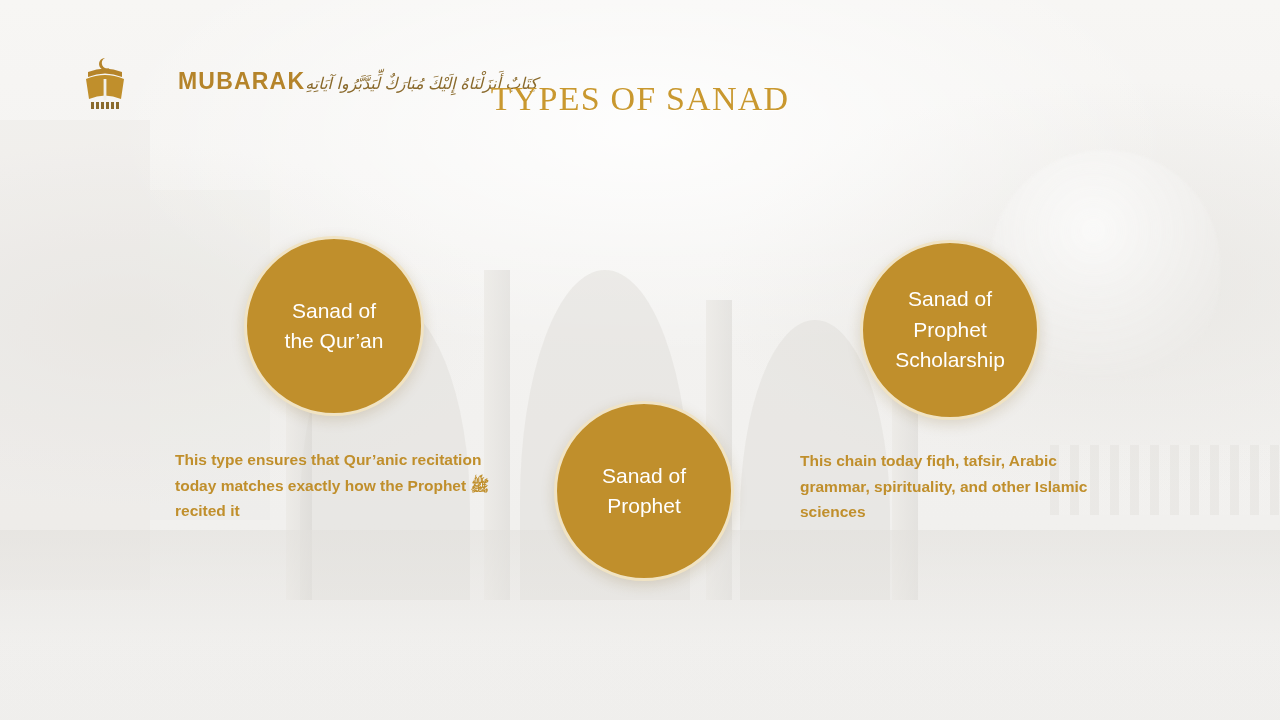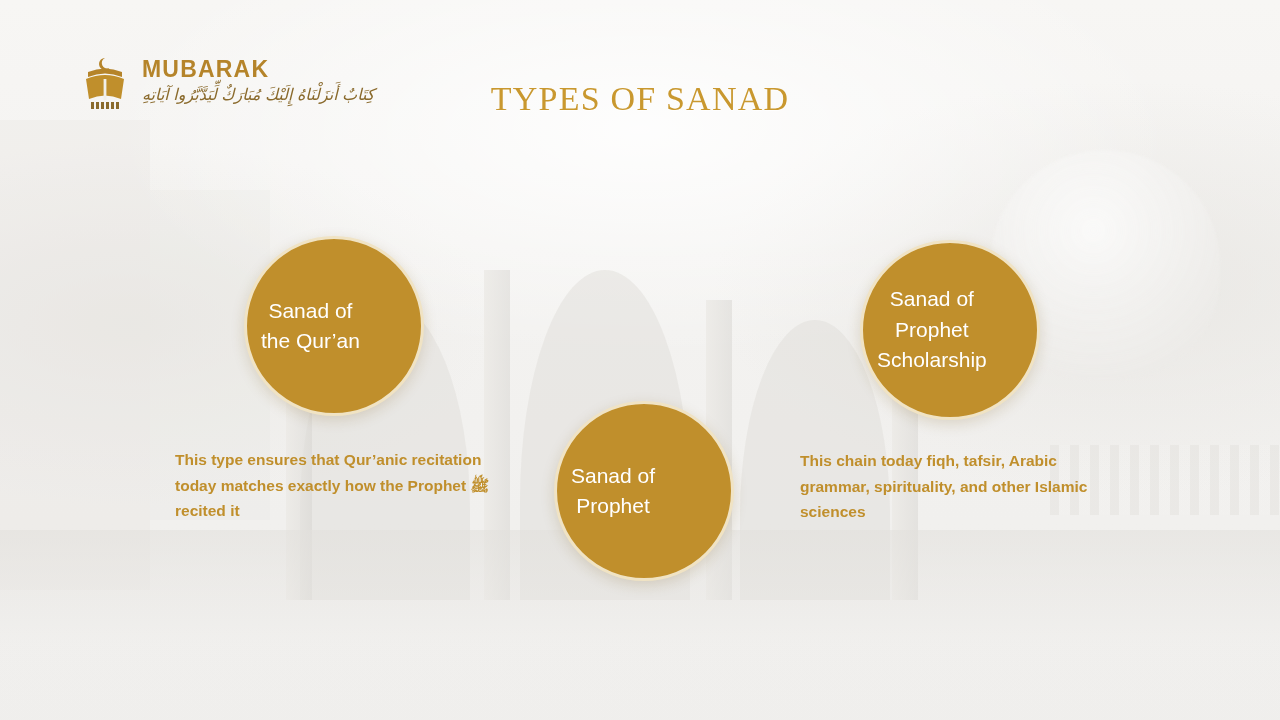--- a/index.html
+++ b/index.html
@@ -101,22 +101,23 @@
     align-items: center;
     gap: 10px;
   }
   .logo-mark {
     width: 54px;
     height: 58px;
     position: relative;
   }
   .logo-text {
     display: flex;
-    flex-direction: column;
+    flex-direction: row;
     justify-content: center;
+    margin-left: 36px;
   }
   .logo-title {
     font-size: 23px;
     font-weight: bold;
     letter-spacing: 1.2px;
     color: #b5842a;
     line-height: 1;
   }
   .logo-sub {
     margin-top: 4px;
@@ -148,20 +149,21 @@
 
   
   .circle {
     position: absolute;
     border-radius: 50%;
     background: #c08f2c;
     border: 3px solid #f0e3c4;
     box-shadow: 0 4px 14px rgba(120,90,20,0.18);
     display: flex;
     align-items: center;
+    justify-content: center;
     text-align: center;
     color: #ffffff;
     font-size: 21px;
     line-height: 1.45;
     padding: 0 14px;
     box-sizing: border-box;
   }
   #circle-quran {
     left: 244px;
     top: 236px;

